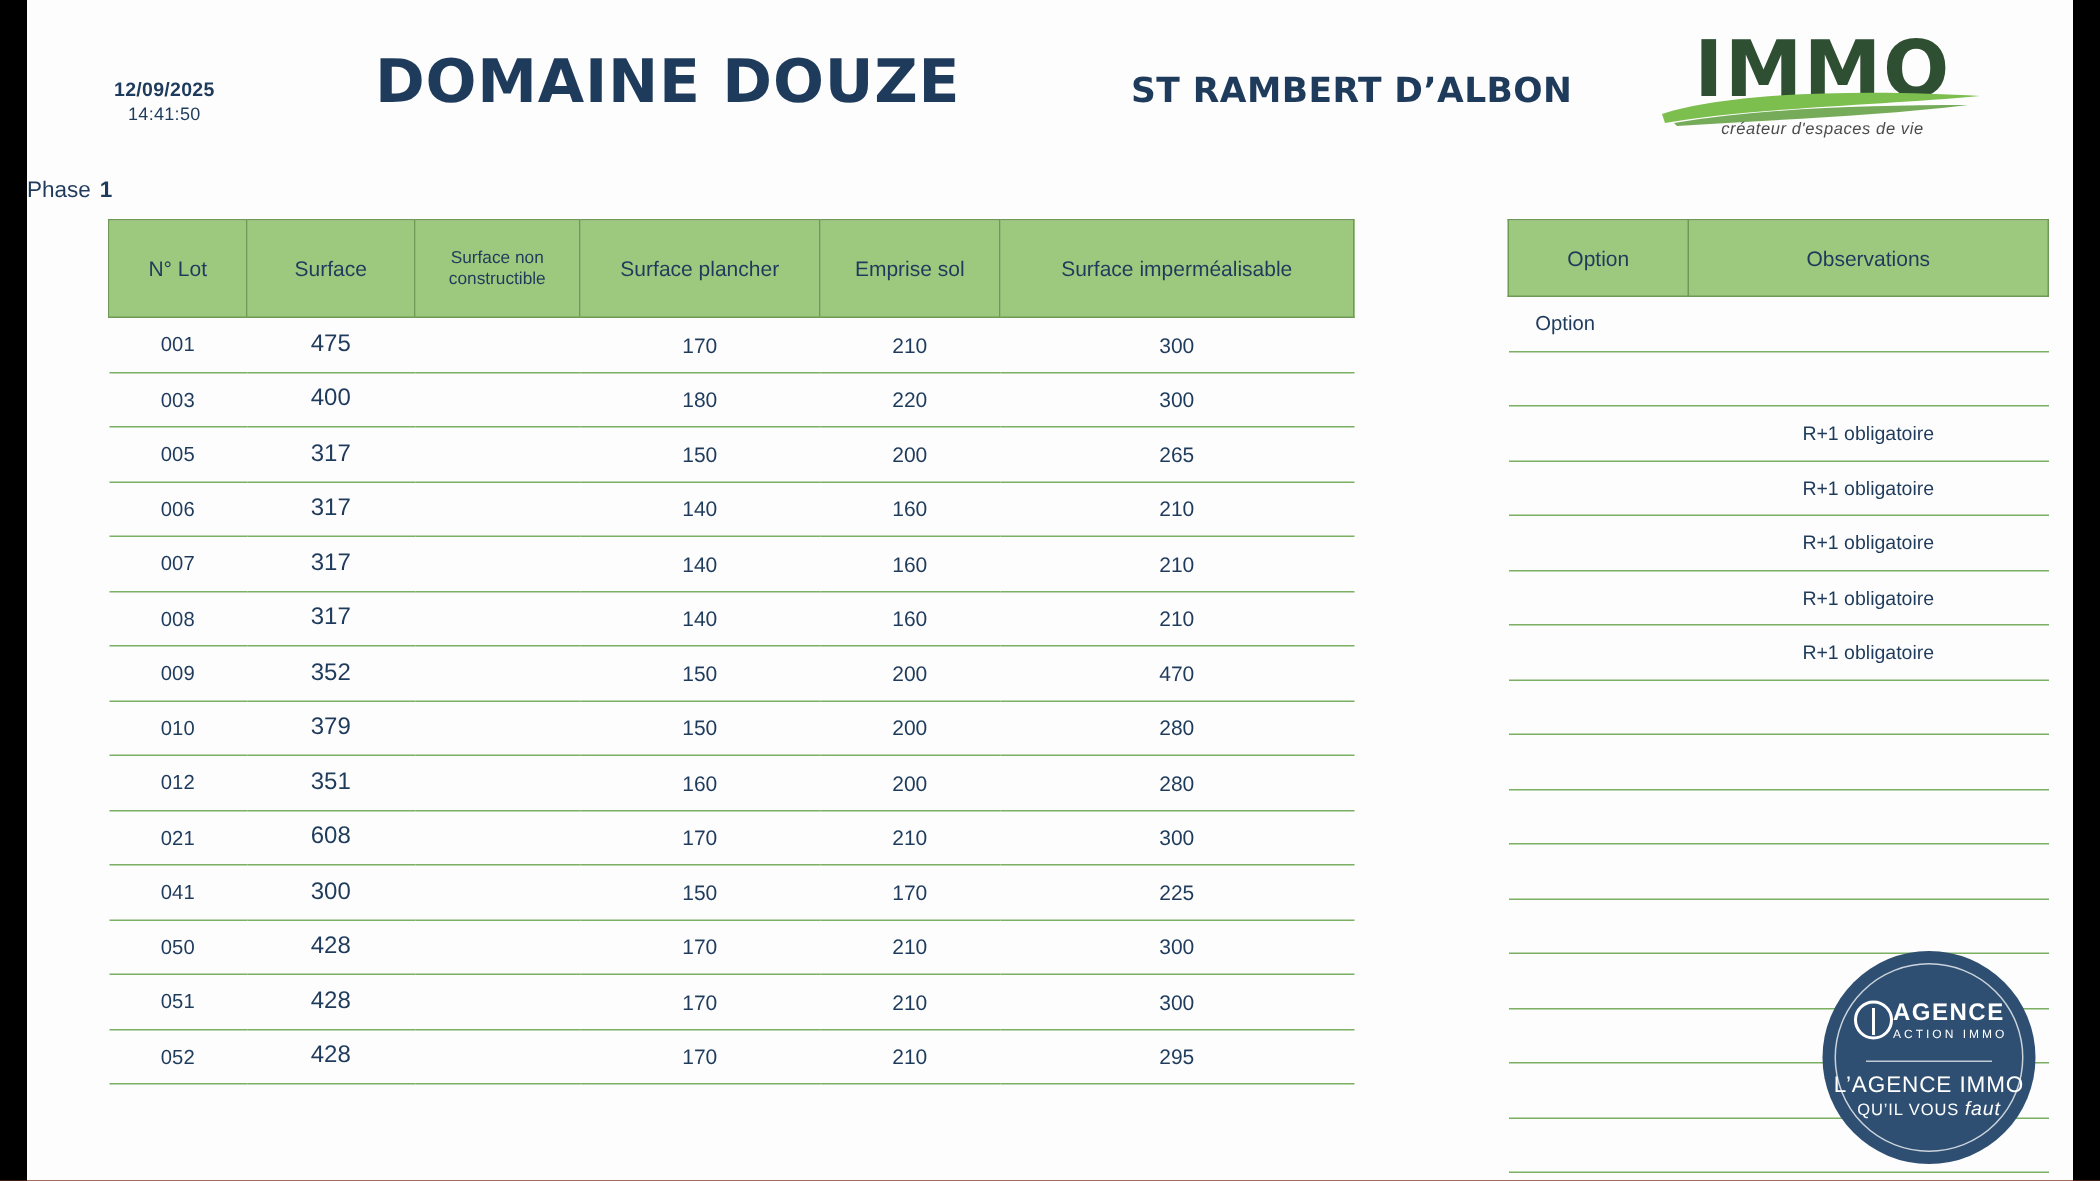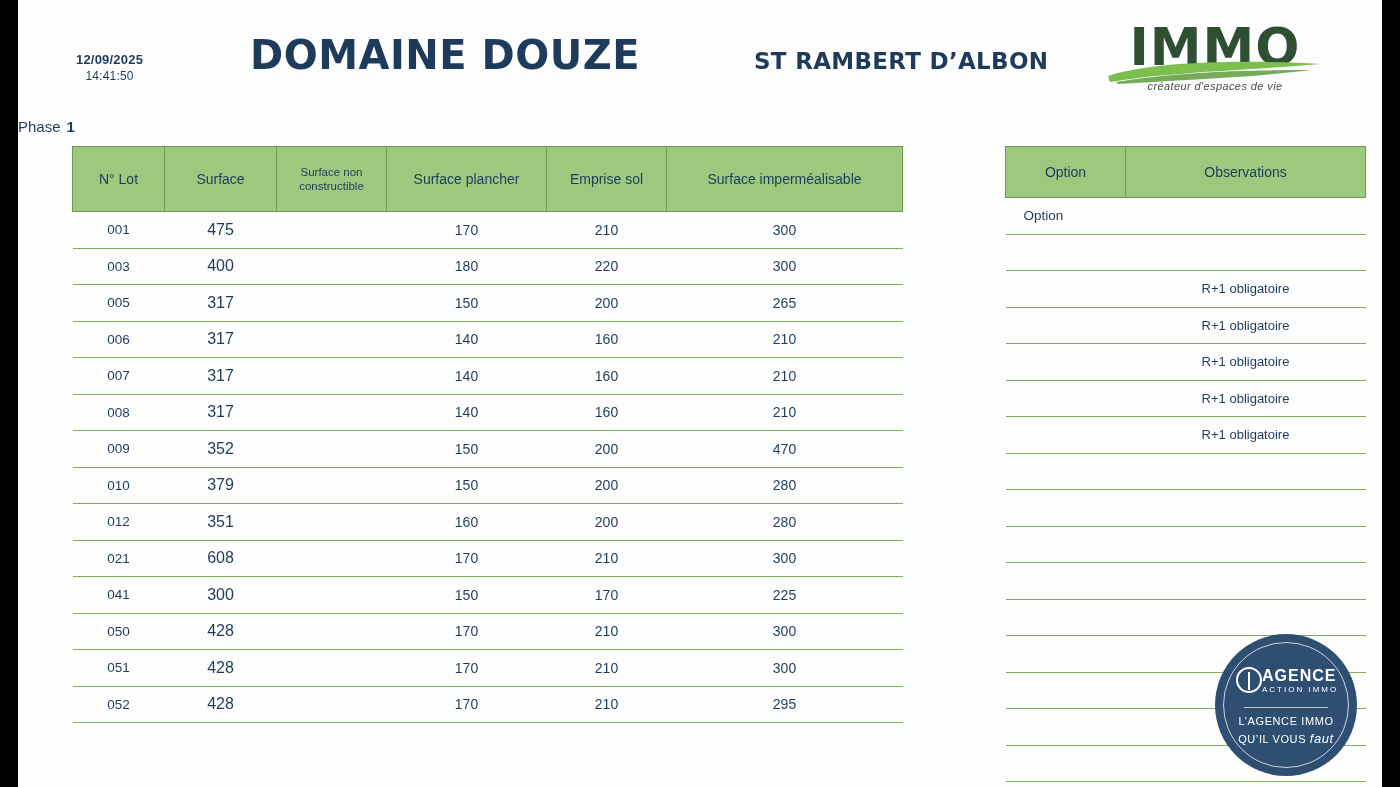--- a/index.html
+++ b/index.html
@@ -225,21 +225,21 @@
   }
   .stamp .divider {
     position: absolute;
     left: 26px; right: 26px; top: 70px;
     height: 1px;
     background: rgba(255,255,255,0.7);
   }
   .stamp .l1 {
     position: absolute;
     left: 0; right: 0; top: 78px;
-    font-size: 11px;
+    font-size: 15px;
     letter-spacing: 0.6px;
   }
   .stamp .l2 {
     position: absolute;
     left: 0; right: 0; top: 94px;
     font-size: 11px;
     letter-spacing: 0.6px;
   }
   .stamp .l2 em { font-size: 13px; }
 </style>

